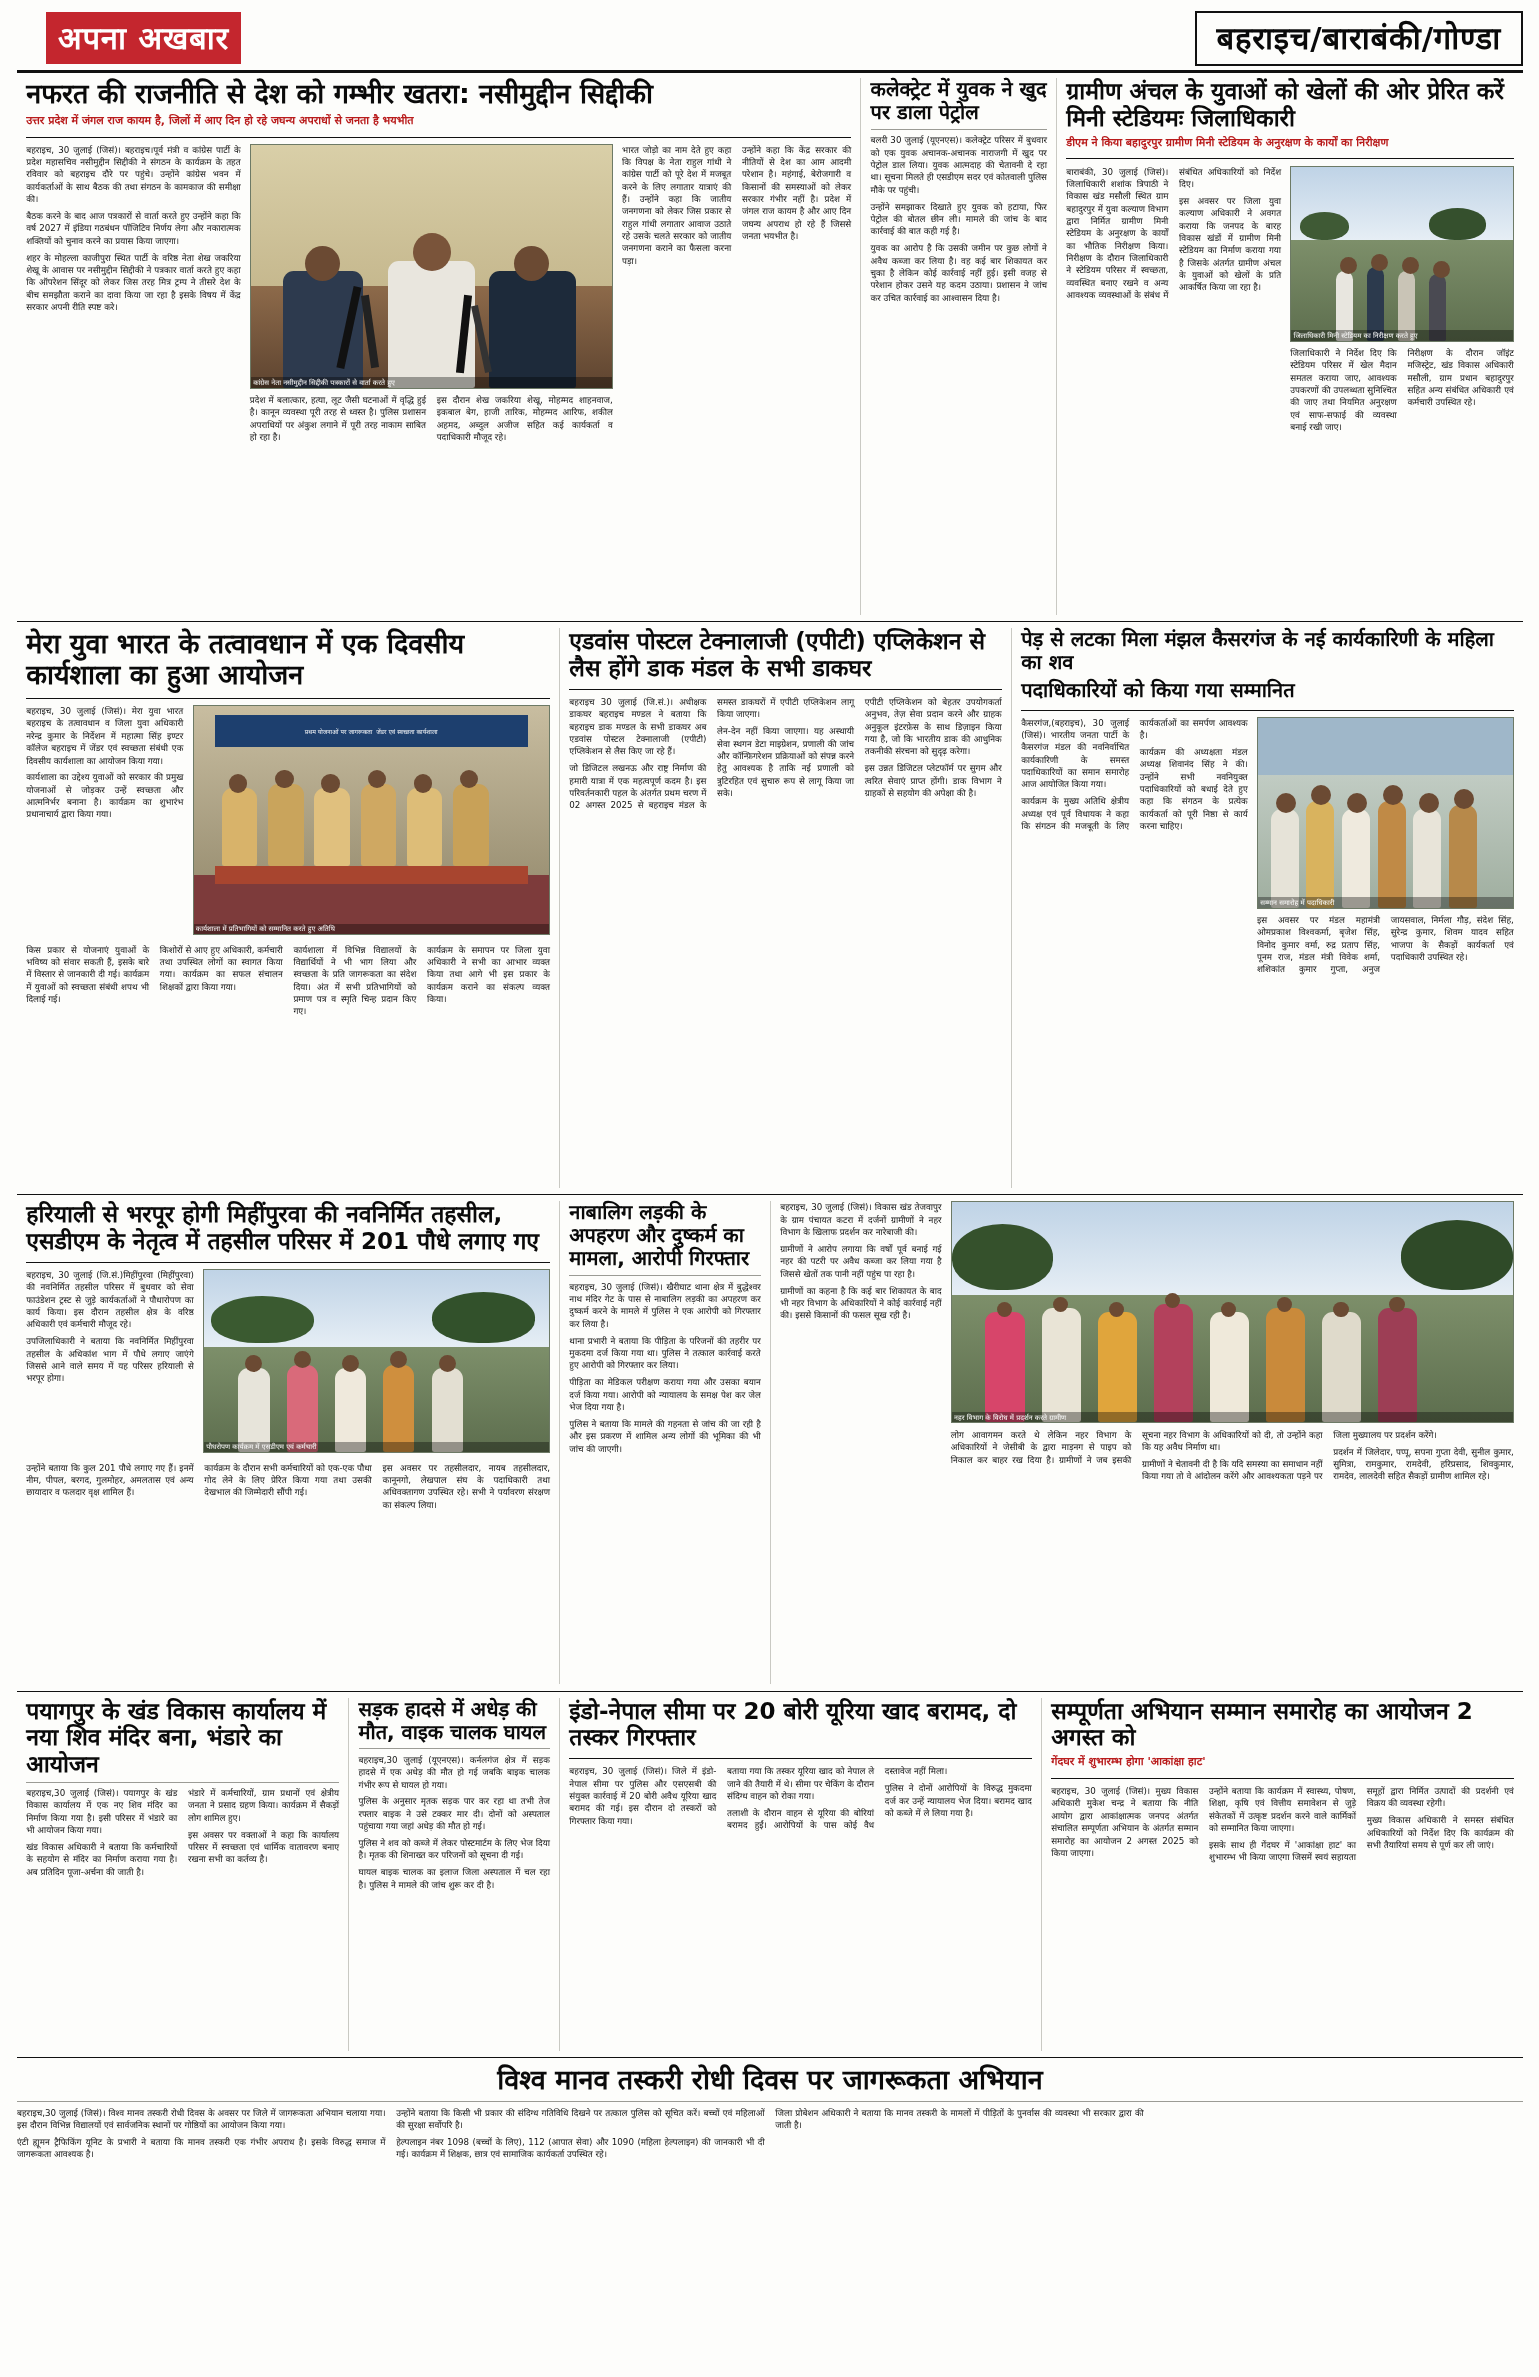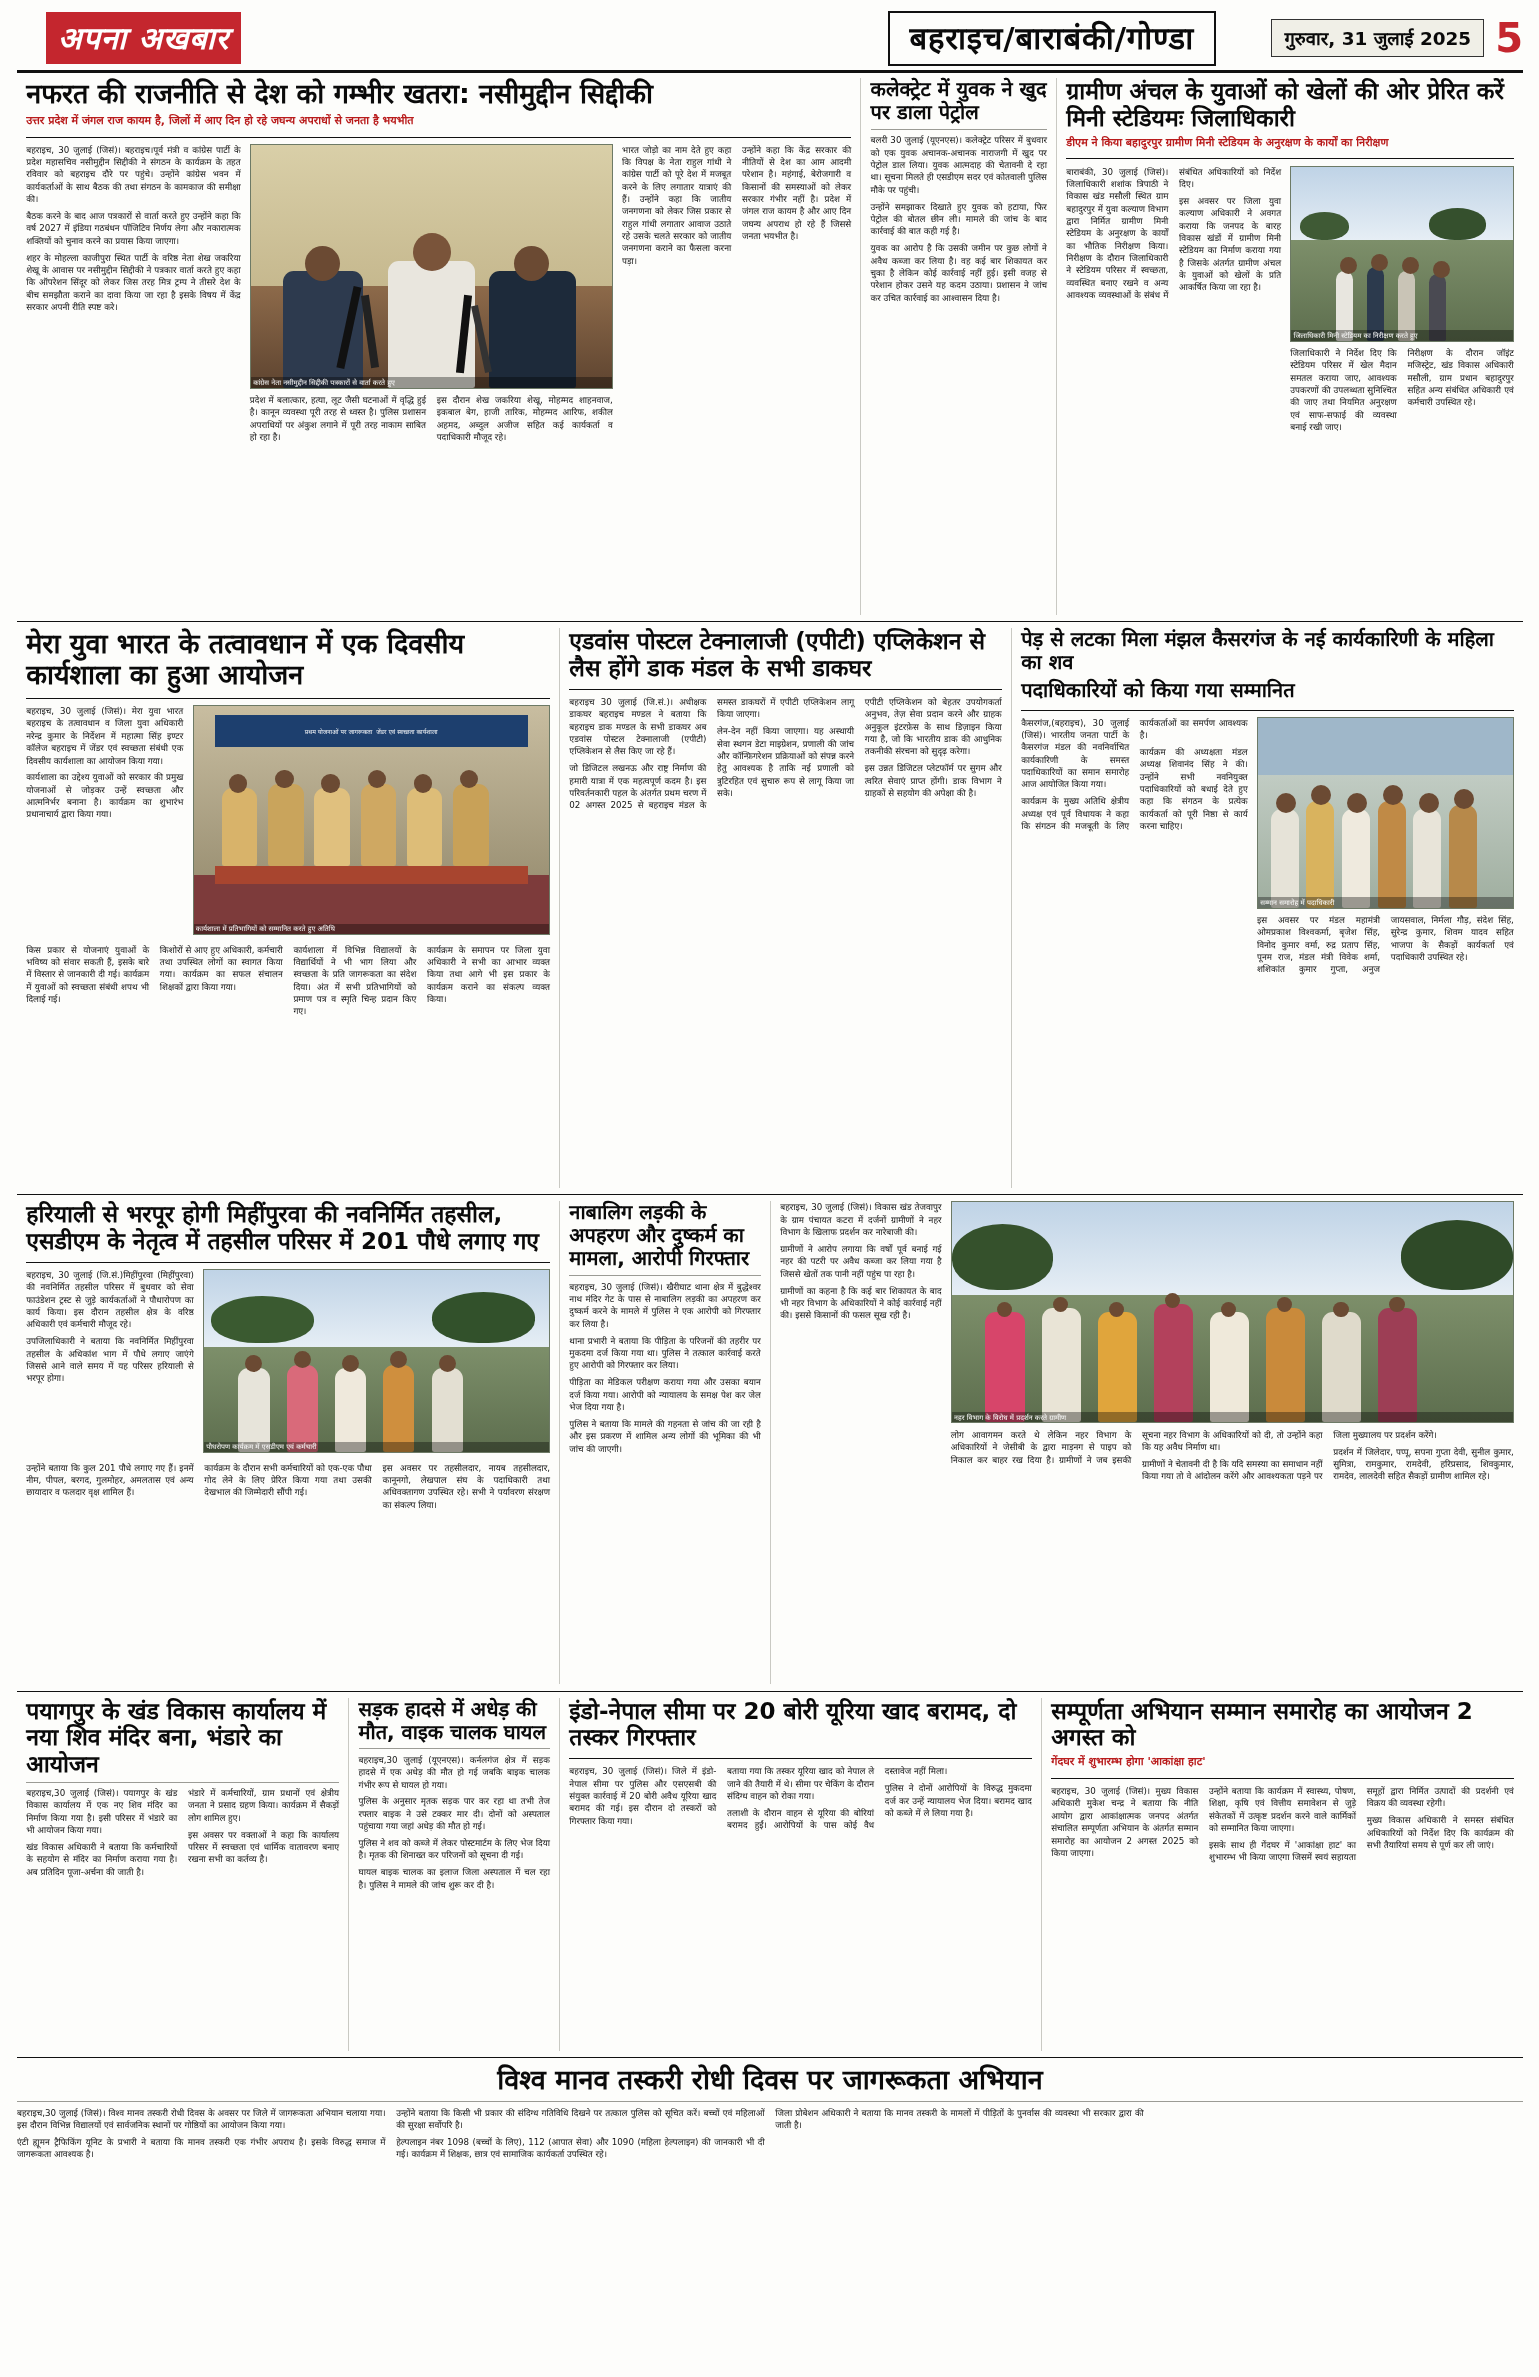--- a/index.html
+++ b/index.html
@@ -34,21 +34,20 @@
     justify-content: center;
   }
   .mast-logo .box {
     background: #c4262e;
     color: #fff;
     font-size: 31px;
     font-weight: bold;
     padding: 3.8px 12.3px 6.1px 12.3px;
     letter-spacing: 0.8px;
     font-family: "DejaVu Sans", sans-serif;
-    font-style: italic;
   }
   .mast-center {
     flex: 1 1 auto;
     display: flex;
     align-items: center;
     justify-content: flex-end;
   }
   .mast-center .edition {
     border: 2.3px solid #111;
     font-size: 31px;
@@ -150,24 +149,20 @@
 <body>
 
 <div class="page">
 
   <div class="masthead">
     <div class="mast-logo">
       <div class="box">अपना अखबार</div>
     </div>
     <div class="mast-center">
       <div class="edition">बहराइच/बाराबंकी/गोण्डा</div>
-    </div>
-    <div class="mast-right">
-      <div class="date">गुरुवार, 31 जुलाई 2025</div>
-      <div class="pageno">5</div>
     </div>
   </div>
 
   <div class="cols" style="height:537px;">
 
     <div class="col" style="flex:0 0 56%;">
       <div class="hdr-wrap">
         <div class="hl xl">नफरत की राजनीति से देश को गम्भीर खतरा: नसीमुद्दीन सिद्दीकी</div>
         <div class="sub">उत्तर प्रदेश में जंगल राज कायम है, जिलों में आए दिन हो रहे जघन्य अपराधों से जनता है भयभीत</div>
       </div>

